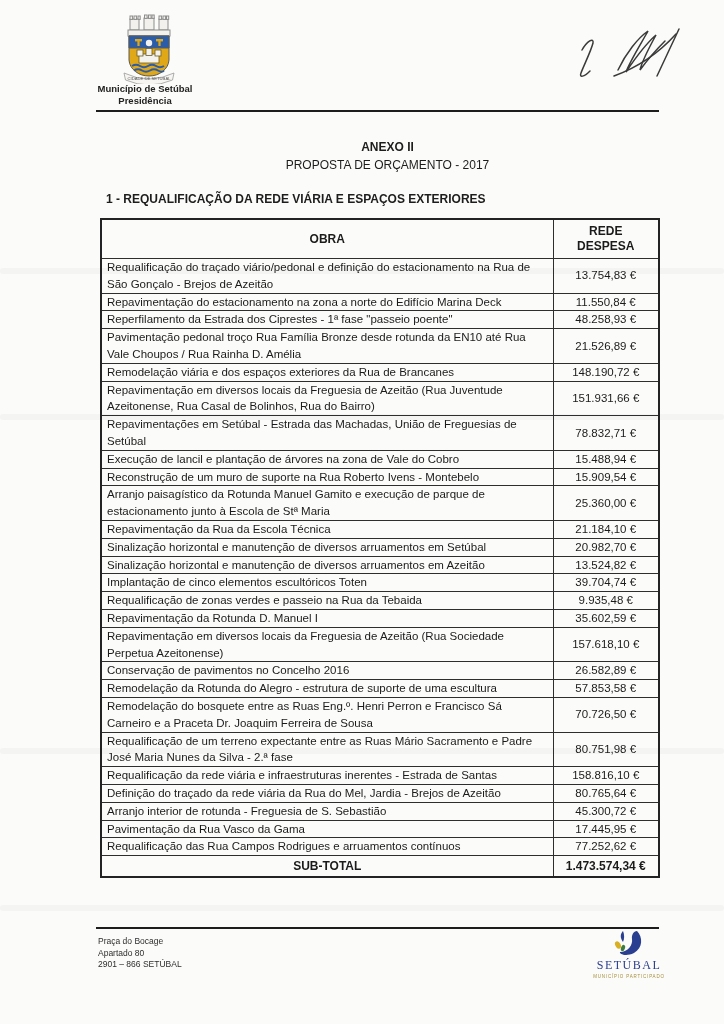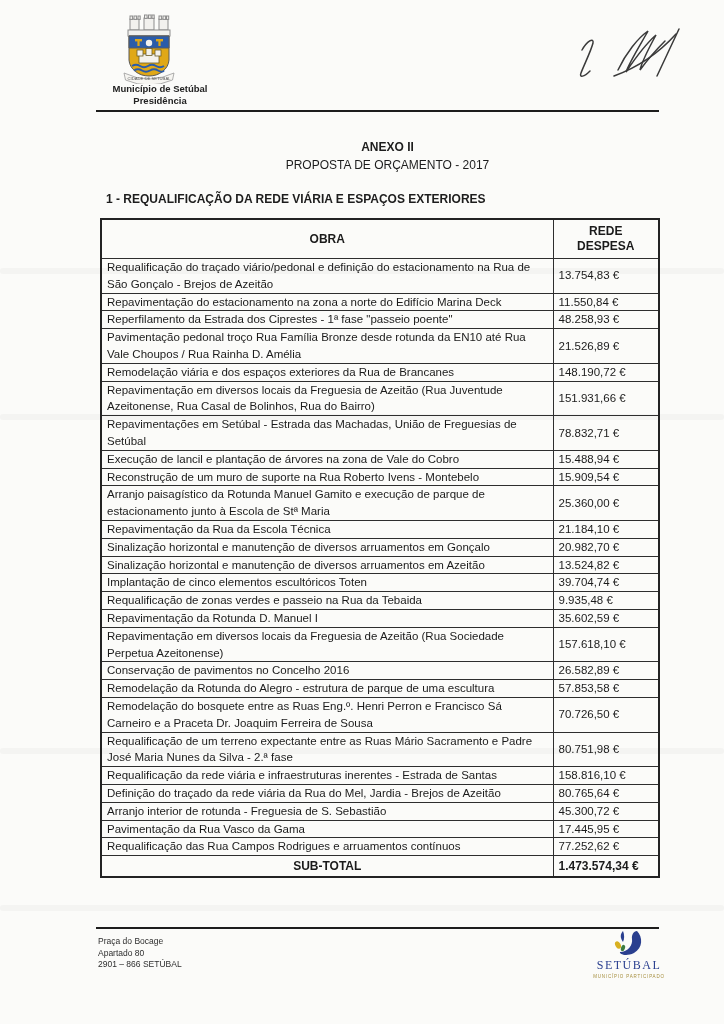--- a/index.html
+++ b/index.html
@@ -12,21 +12,21 @@
     overflow:hidden;
   }
   .page { position:absolute; inset:0; }
 
   
   .smudge { position:absolute; left:0; width:724px; height:6px;
             background:rgba(110,110,110,0.05); border-radius:3px; }
 
   
   .crest { position:absolute; left:117px; top:12px; width:64px; height:72px; }
-  .org   { position:absolute; left:111px; top:83px; width:98px; text-align:center;
+  .org   { position:absolute; left:96px; top:83px; width:98px; text-align:center;
            font-weight:bold; font-size:9.5px; line-height:12px; color:#222; }
   .rule  { position:absolute; background:#1d1d1d; }
   .rule.top    { left:96px;  top:110px; width:563px; height:2px; }
   .rule.bottom { left:96px;  top:927px; width:563px; height:2px; }
   .signature { position:absolute; left:548px; top:20px; width:160px; height:80px; }
 
   
   .titles { position:absolute; left:105px; top:138px; width:565px; text-align:center;
             font-size:12px; line-height:18px; }
   .titles .t1 { font-weight:bold; }
@@ -36,21 +36,21 @@
   table.budget { position:absolute; left:100px; top:218px; width:558px;
                  border-collapse:collapse; table-layout:fixed;
                  font-size:11.5px; color:#1b1b1b; }
   table.budget col.c-obra { width:452px; }
   table.budget col.c-val  { width:106px; }
   table.budget th, table.budget td { border:1px solid #2e2e2e; }
   table.budget { border:2px solid #232323;padding-left:22px; }
   thead th { font-weight:bold; text-align:center; vertical-align:middle;
              line-height:15px; padding:4px 2px; font-size:12px; }
   td.obra { padding:0 4px 0 5px; line-height:16.8px; vertical-align:middle; }
-  td.val  { text-align:left; padding:0 5px; line-height:16.8px; vertical-align:middle;
+  td.val  { text-align:center; padding:0 5px; line-height:16.8px; vertical-align:middle;
             white-space:nowrap; }
   tfoot td { font-weight:bold; }
   tfoot td.sub-label { text-align:center; line-height:20px; font-size:12px;margin-top:44px; }
   tfoot td.val { font-size:12px; line-height:20px;margin-left:24px; }
 
   
   .address { position:absolute; left:98px; top:936px; font-size:8.5px;
              line-height:11.5px; color:#2e2e2e; }
   .brand { position:absolute; left:586px; top:930px; width:86px; text-align:center; }
   .brand .swoosh { display:block; margin:0 auto; }
@@ -201,21 +201,21 @@
           <td class="obra">Arranjo paisagístico da Rotunda Manuel Gamito e execução de parque de estacionamento junto à Escola de Stª Maria</td>
           <td class="val">25.360,00 €</td>
         </tr>
 
         <tr>
           <td class="obra">Repavimentação da Rua da Escola Técnica</td>
           <td class="val">21.184,10 €</td>
         </tr>
 
         <tr>
-          <td class="obra">Sinalização horizontal e manutenção de diversos arruamentos em Gonçalo</td>
+          <td class="obra">Sinalização horizontal e manutenção de diversos arruamentos em Setúbal</td>
           <td class="val">20.982,70 €</td>
         </tr>
 
         <tr>
           <td class="obra">Sinalização horizontal e manutenção de diversos arruamentos em Azeitão</td>
           <td class="val">13.524,82 €</td>
         </tr>
 
         <tr>
           <td class="obra">Implantação de cinco elementos escultóricos Toten</td>
@@ -236,21 +236,21 @@
           <td class="obra">Repavimentação em diversos locais da Freguesia de Azeitão (Rua Sociedade Perpetua Azeitonense)</td>
           <td class="val">157.618,10 €</td>
         </tr>
 
         <tr>
           <td class="obra">Conservação de pavimentos no Concelho 2016</td>
           <td class="val">26.582,89 €</td>
         </tr>
 
         <tr>
-          <td class="obra">Remodelação da Rotunda do Alegro - estrutura de parque de uma escultura</td>
+          <td class="obra">Remodelação da Rotunda do Alegro - estrutura de suporte de uma escultura</td>
           <td class="val">57.853,58 €</td>
         </tr>
 
         <tr>
           <td class="obra">Remodelação do bosquete entre as Ruas Eng.º. Henri Perron e Francisco Sá Carneiro e a Praceta Dr. Joaquim Ferreira de Sousa</td>
           <td class="val">70.726,50 €</td>
         </tr>
 
         <tr>
           <td class="obra">Requalificação de um terreno expectante entre as Ruas Mário Sacramento e Padre José Maria Nunes da Silva - 2.ª fase</td>

